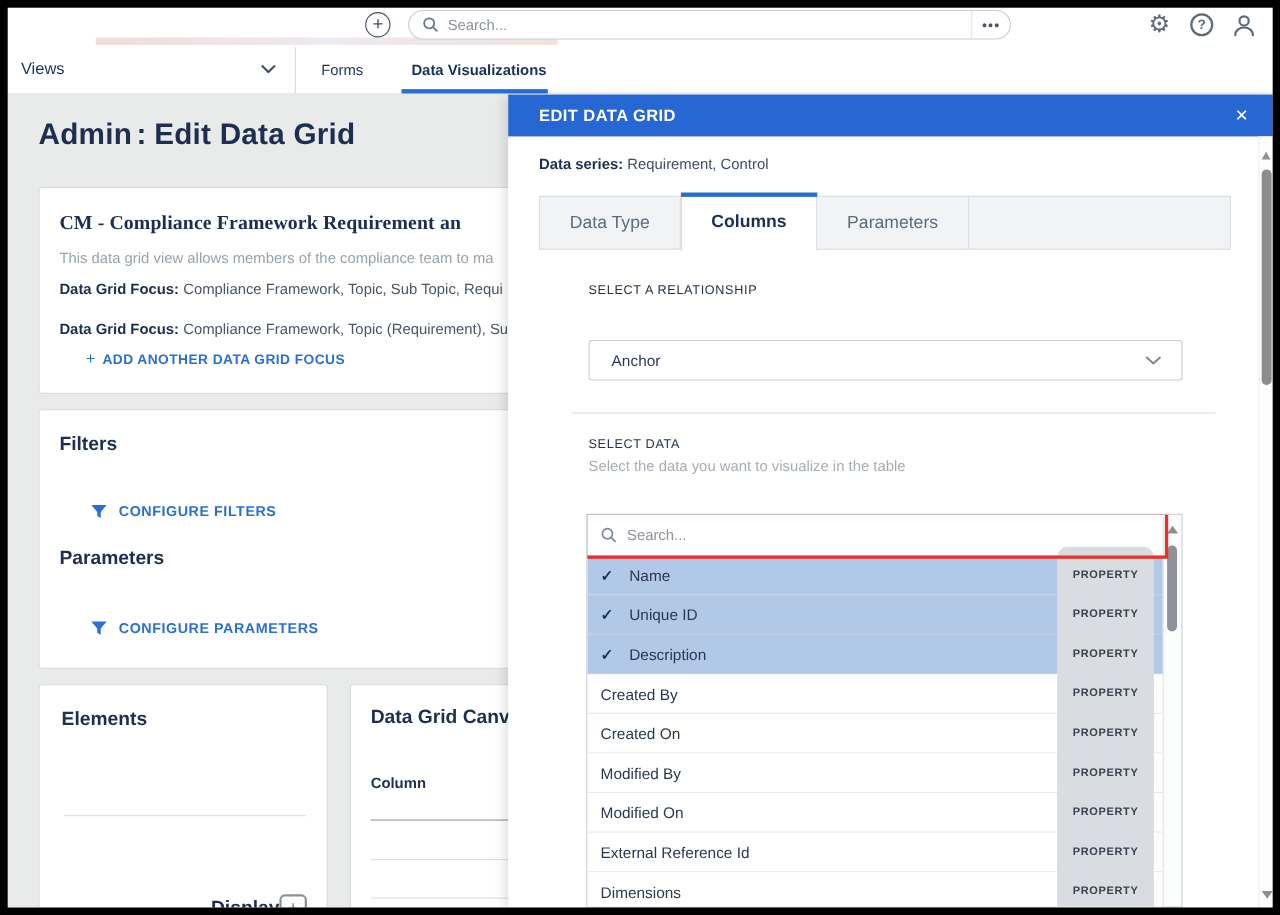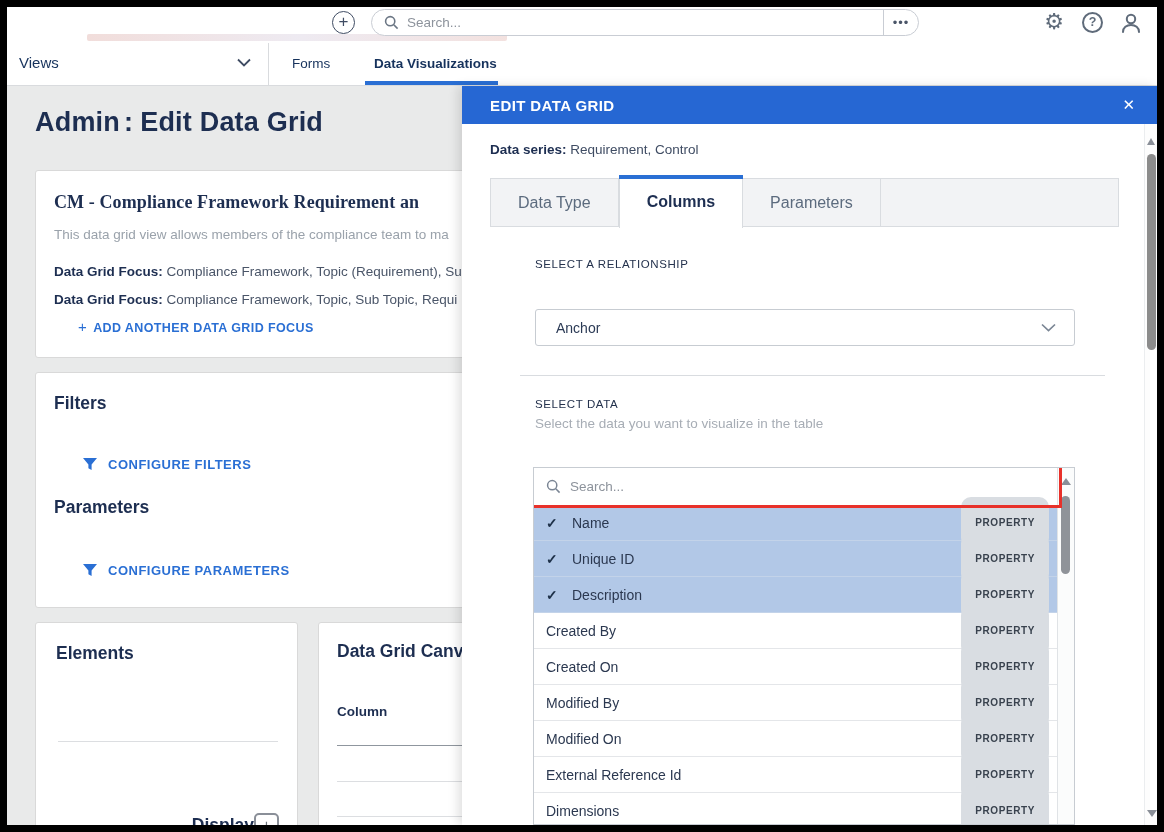--- a/index.html
+++ b/index.html
@@ -51,21 +51,21 @@
   .card1 h2 { font-size:18px; color:#1d2e51; letter-spacing:.1px; white-space:nowrap;font-family:Liberation Serif, serif; }
   .card1 .desc { margin-top:14px; font-size:13.5px; color:#9aa2ab; white-space:nowrap; }
   .focusline { margin-top:13px; font-size:13.5px; color:#4a5568; white-space:nowrap; }
   .focusline b { color:#1d2e51; }
   .focusline.first { margin-top:22px; }
   .addlink { margin-top:11px; margin-left:24px; font-size:12.5px; font-weight:bold; color:#2a6fd4; letter-spacing:.4px; white-space:nowrap; cursor:pointer; }
   .addlink .plus { font-size:15px; margin-right:6px; font-weight:400; }
 
   .card2 { left:28px; top:286px; width:700px; height:236px; padding:20px 18px; }
   .sect-h { font-size:17.5px; font-weight:bold; color:#1d2e51; }
-  .cfg-link { display:flex; align-items:flex-start; gap:10px; margin:0 0 0 28px; font-size:13px; font-weight:bold; color:#2a6fd4; letter-spacing:.5px; cursor:pointer; }
+  .cfg-link { display:flex; align-items:flex-end; gap:10px; margin:0 0 0 28px; font-size:13px; font-weight:bold; color:#2a6fd4; letter-spacing:.5px; cursor:pointer; }
   .cfg-link.f1 { margin-top:43px; }
   .sect-h.params { margin-top:25px; }
   .cfg-link.f2 { margin-top:45px; }
 
   .card3 { left:28px; top:536px; width:263px; height:220px; padding:20px 20px; }
   .card3 .divider { position:absolute; left:22px; top:118px; width:220px; height:1px; background:#dcdee1; }
   .card3 .display-row { position:absolute; left:20px; top:142px; width:223px; display:flex; justify-content:flex-end; align-items:center;margin-top:48px; }
   .plus-square { width:25px; height:25px; border:2px solid #8a8f98; border-radius:5px; color:#6d737c; font-size:17px; line-height:21px; text-align:center; cursor:pointer; }
 
   .card4 { left:311px; top:536px; width:430px; height:220px; padding:18px 18px; }
@@ -163,25 +163,25 @@
   </div>
 
   <div class="content">
     <div class="page-title">
       <span>Admin</span><span class="sep">:</span><span>Edit Data Grid</span>
     </div>
 
     <div class="card card1">
       <h2>CM - Compliance Framework Requirement an</h2>
       <div class="desc">This data grid view allows members of the compliance team to ma</div>
+      <div class="focusline">
+        <b>Data Grid Focus:</b><span> Compliance Framework, Topic, Sub Topic, Requi</span>
+      </div>
       <div class="focusline first">
         <b>Data Grid Focus:</b><span> Compliance Framework, Topic (Requirement), Su</span>
-      </div>
-      <div class="focusline">
-        <b>Data Grid Focus:</b><span> Compliance Framework, Topic, Sub Topic, Requi</span>
       </div>
       <div class="addlink">
         <span class="plus">+</span><span>ADD ANOTHER DATA GRID FOCUS</span>
       </div>
     </div>
 
     <div class="card card2">
       <div class="sect-h">Filters</div>
       <div class="cfg-link f1">
         <svg width="16" height="14" viewBox="0 0 16 14">

